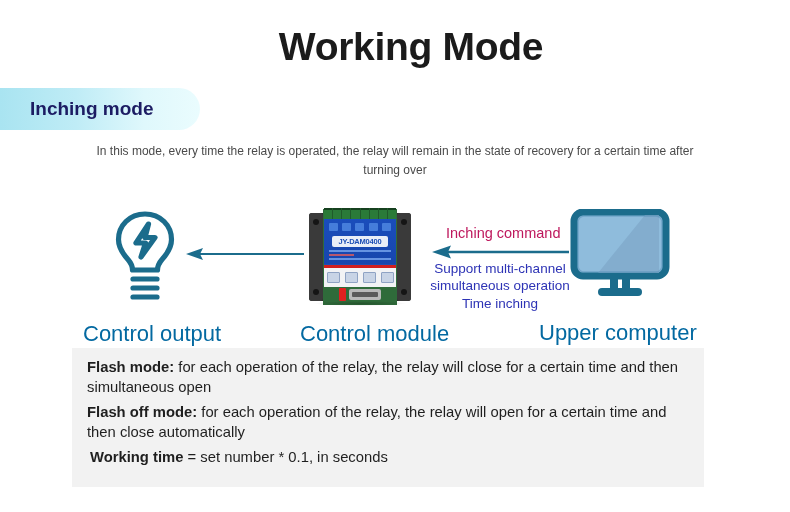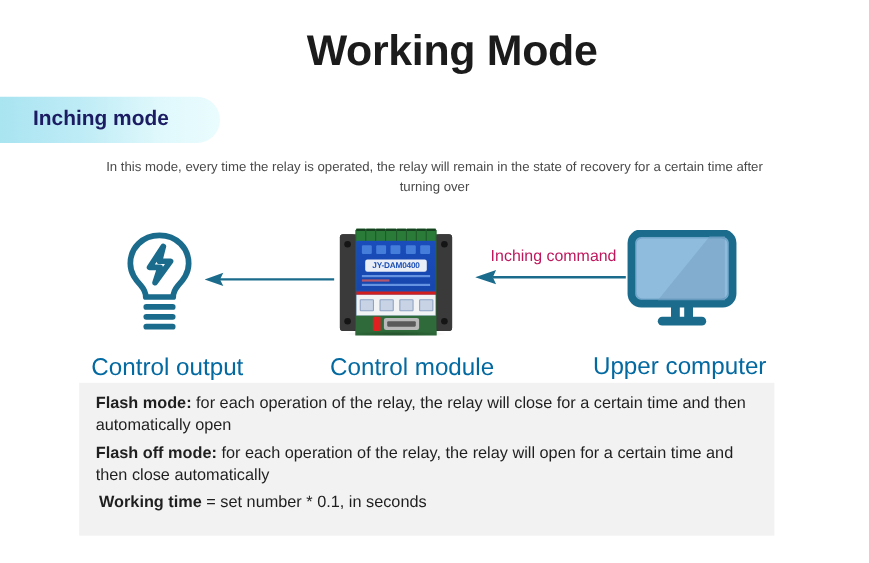--- a/index.html
+++ b/index.html
@@ -397,40 +397,45 @@
 
   <div id="label-inching-command">Inching command</div>
 
   <div id="arrow-command">
     <svg width="137" height="16" viewBox="0 0 137 16" xmlns="http://www.w3.org/2000/svg">
       <line x1="16" y1="8" x2="137" y2="8" stroke="#1b6c8c" stroke-width="2.3"></line>
       <path d="M0 8 L19 1.5 L16 8 L19 14.5 Z" fill="#1b6c8c"></path>
     </svg>
   </div>
 
+  <div id="support-lines">
+    <div>Support multi-channel</div>
+    <div>simultaneous operation</div>
+    <div>Time inching</div>
+  </div>
 
   <div id="monitor-icon">
     <svg width="100" height="92" viewBox="0 0 100 92" xmlns="http://www.w3.org/2000/svg">
       <rect x="4" y="3" width="92" height="64" rx="9" ry="9" fill="#8fbcdc" stroke="#1b6c8c" stroke-width="7"></rect>
       <path d="M75 6 L28 64 L89 64 L89 6 Z" fill="#7fa8c9" opacity="0.75"></path>
       <rect x="8" y="7" width="84" height="56" rx="6" ry="6" fill="none" stroke="#3b7fa8" stroke-width="1.5" opacity=".35"></rect>
       <rect x="40" y="67" width="8" height="14" fill="#1b6c8c"></rect>
       <rect x="52" y="67" width="8" height="14" fill="#1b6c8c"></rect>
       <rect x="28" y="79" width="44" height="8" rx="4" ry="4" fill="#1b6c8c"></rect>
     </svg>
   </div>
 
   <div class="diagram-label" id="label-control-output">Control output</div>
   <div class="diagram-label" id="label-upper-computer">Upper computer</div>
   <div class="diagram-label" id="label-control-module">Control module</div>
 </div>
 
 <div id="info-box">
   <div class="info-para" id="info-flash">
-    <b>Flash mode:</b><span> for each operation of the relay, the relay will close for a certain time and then automatically open</span>
+    <b>Flash mode:</b><span> for each operation of the relay, the relay will close for a certain time and then simultaneous open</span>
   </div>
   <div class="info-para" id="info-flash-off">
     <b>Flash off mode:</b><span> for each operation of the relay, the relay will open for a certain time and then close automatically</span>
   </div>
   <div class="info-para" id="info-actual">
     <b>Working time</b><span> = set number * 0.1, in seconds</span>
   </div>
 </div>
 
 </body></html>

